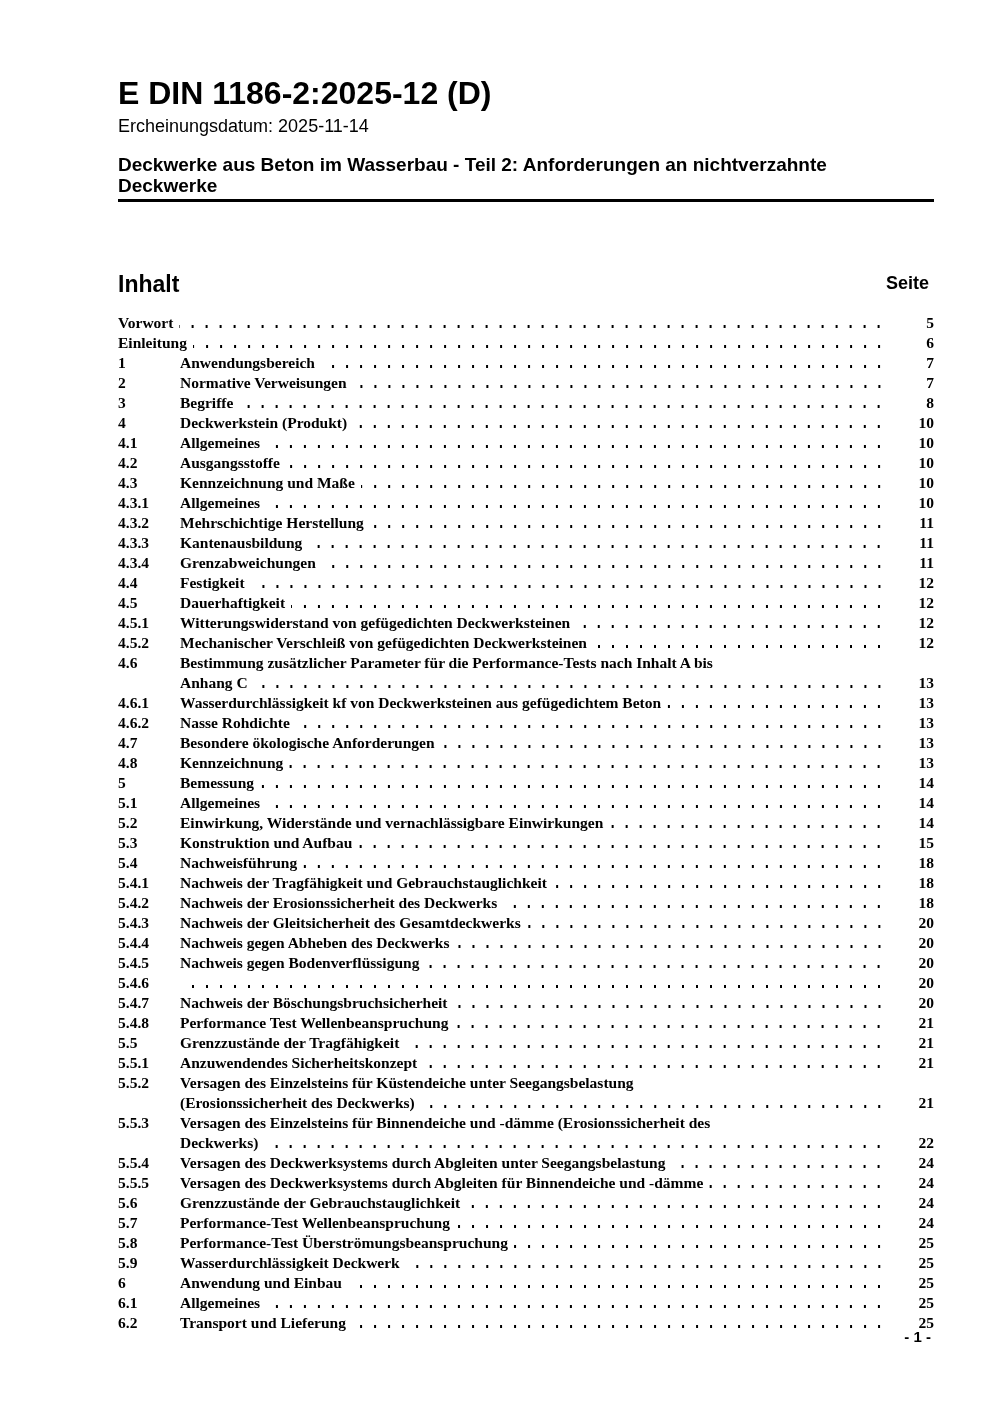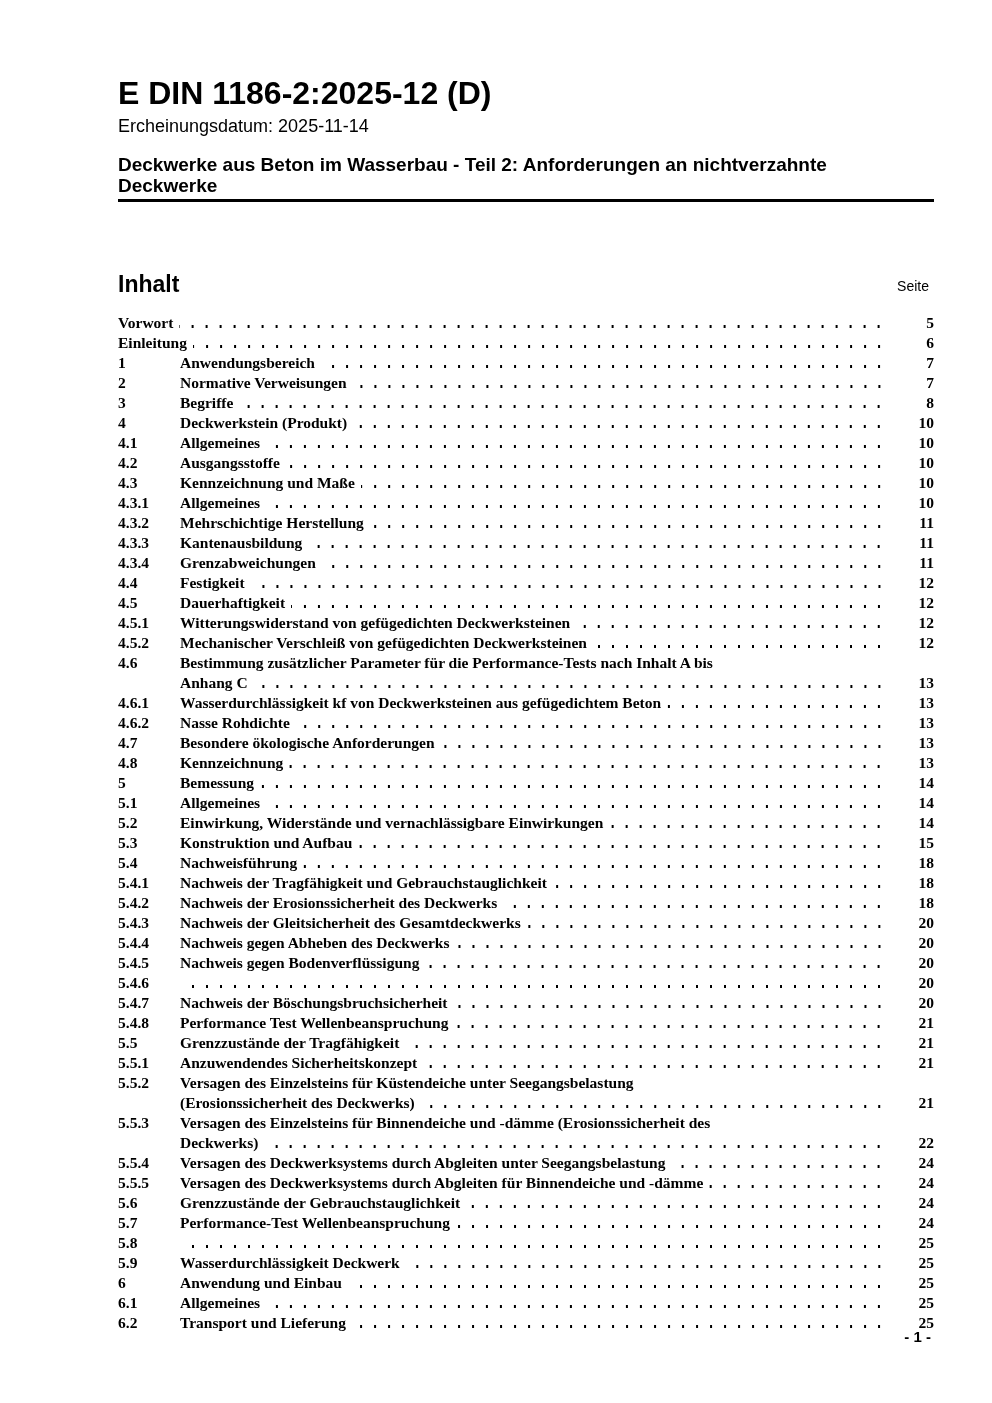--- a/index.html
+++ b/index.html
@@ -56,22 +56,22 @@
     align-items: flex-end;
     justify-content: space-between;
   }
   .inhalt-heading {
     font-size: 23px;
     font-weight: bold;
     line-height: 1.05;
     margin-top: 31px;
   }
   .seite-label {
-    font-size: 14px;
-    font-weight: normal;
+    font-size: 18px;
+    font-weight: bold;
     margin-right: 5px;
     padding-bottom: 2px;
     margin-top: 29px;
   }
   .toc {
     margin-top: 17px;
     font-family: "Liberation Serif", serif;
     font-weight: 700;
     font-size: 15.5px;
     line-height: 20px;
@@ -614,20 +614,21 @@
             <span class="toc-leader"></span>
             <span class="toc-page">24</span>
           </div>
         </span>
   </div>
 
   <div class="toc-entry">
     <span class="toc-num">5.8</span>
     <span class="toc-body">
           <div class="toc-line last">
+            <span class="toc-text">Performance-Test Überströmungsbeanspruchung</span>
             <span class="toc-leader"></span>
             <span class="toc-page">25</span>
           </div>
         </span>
   </div>
 
   <div class="toc-entry">
     <span class="toc-num">5.9</span>
     <span class="toc-body">
           <div class="toc-line last">

